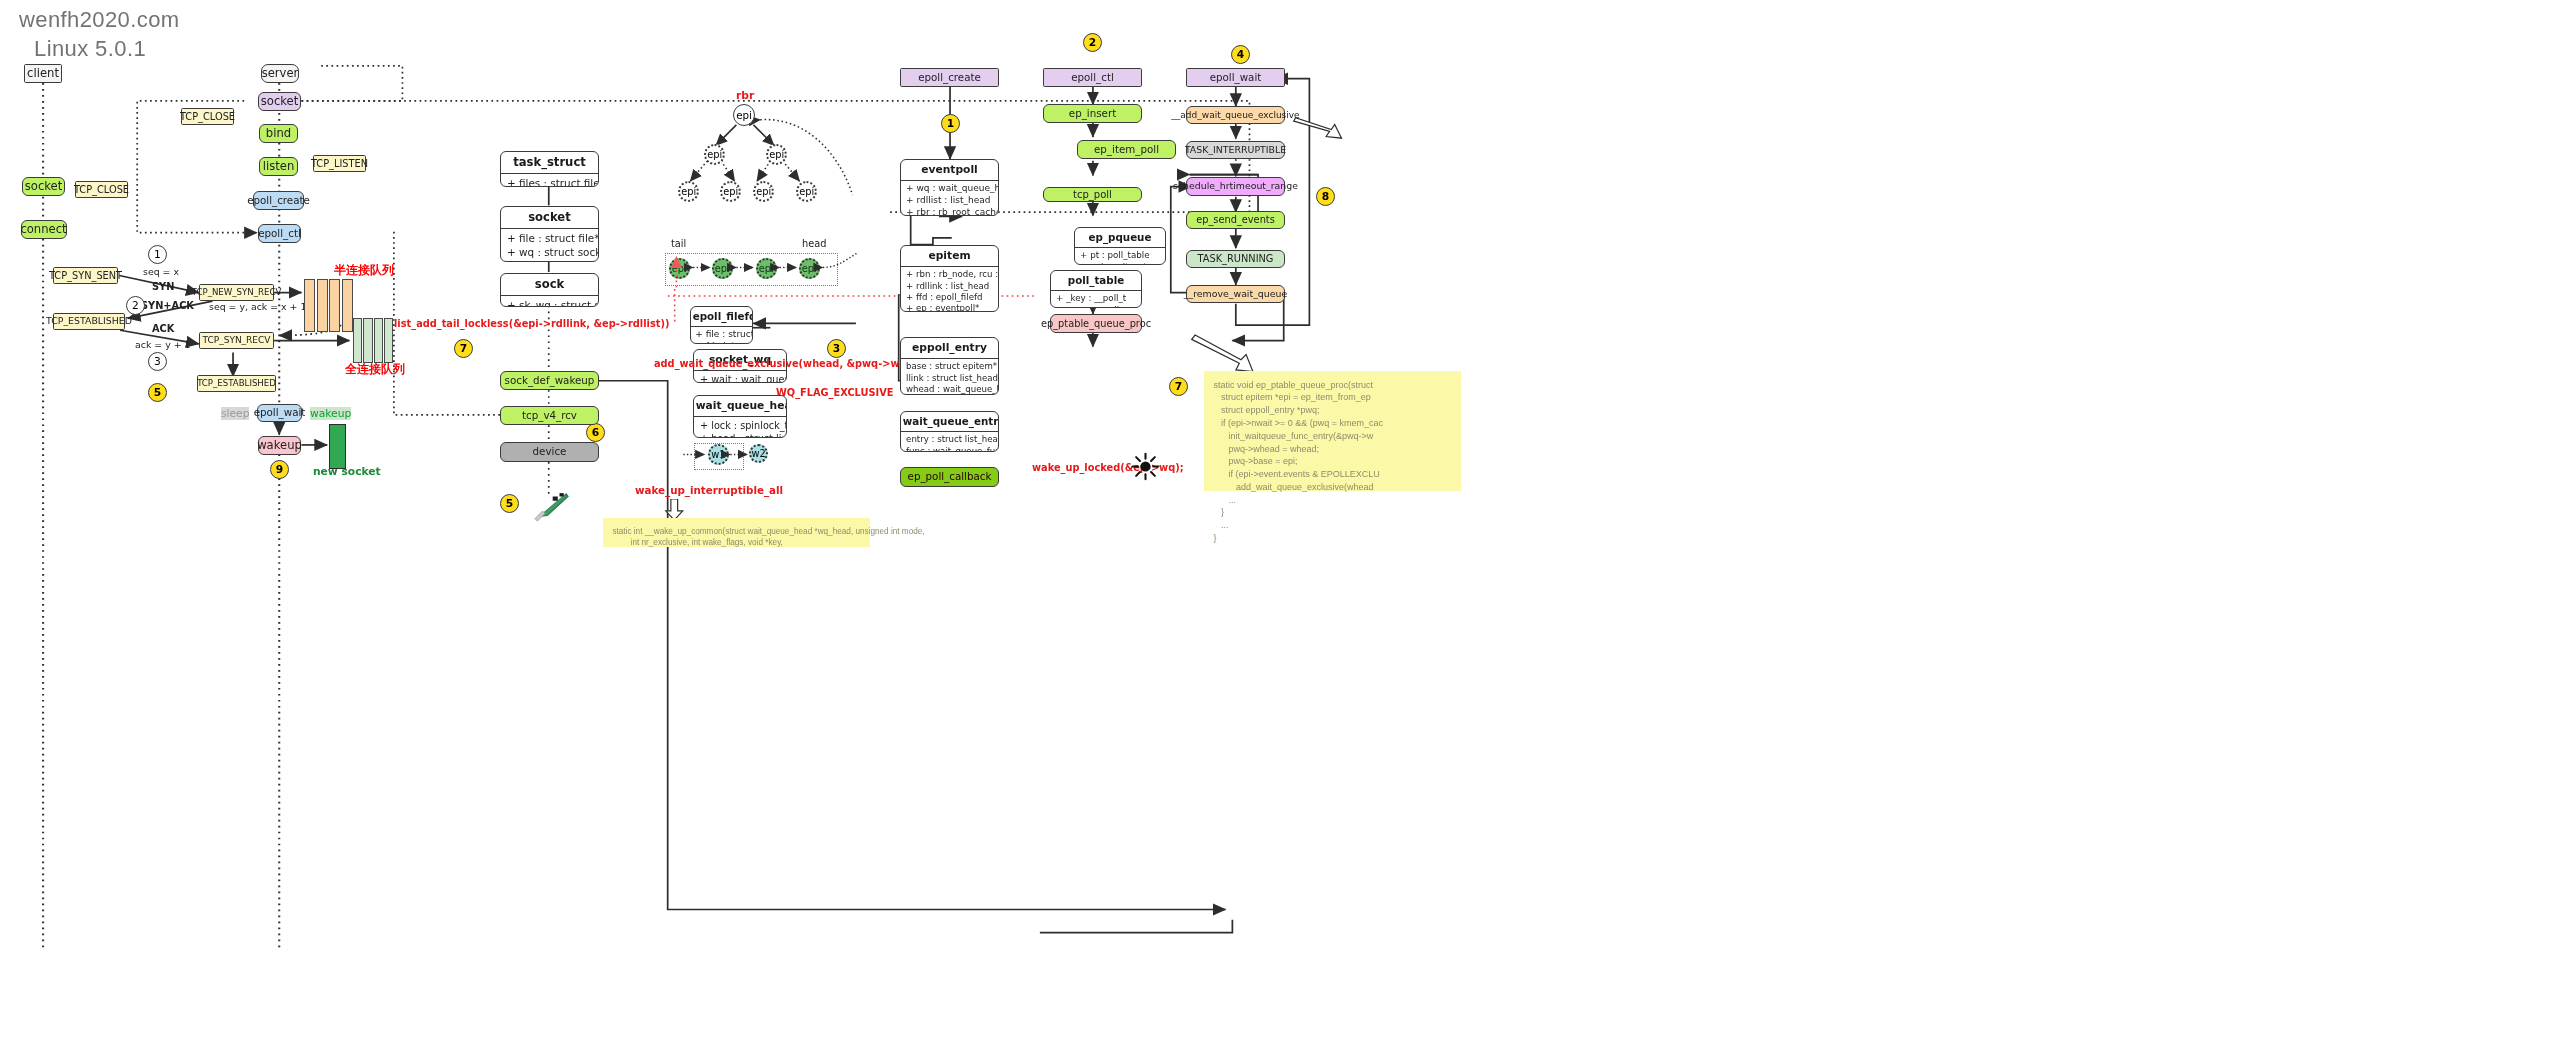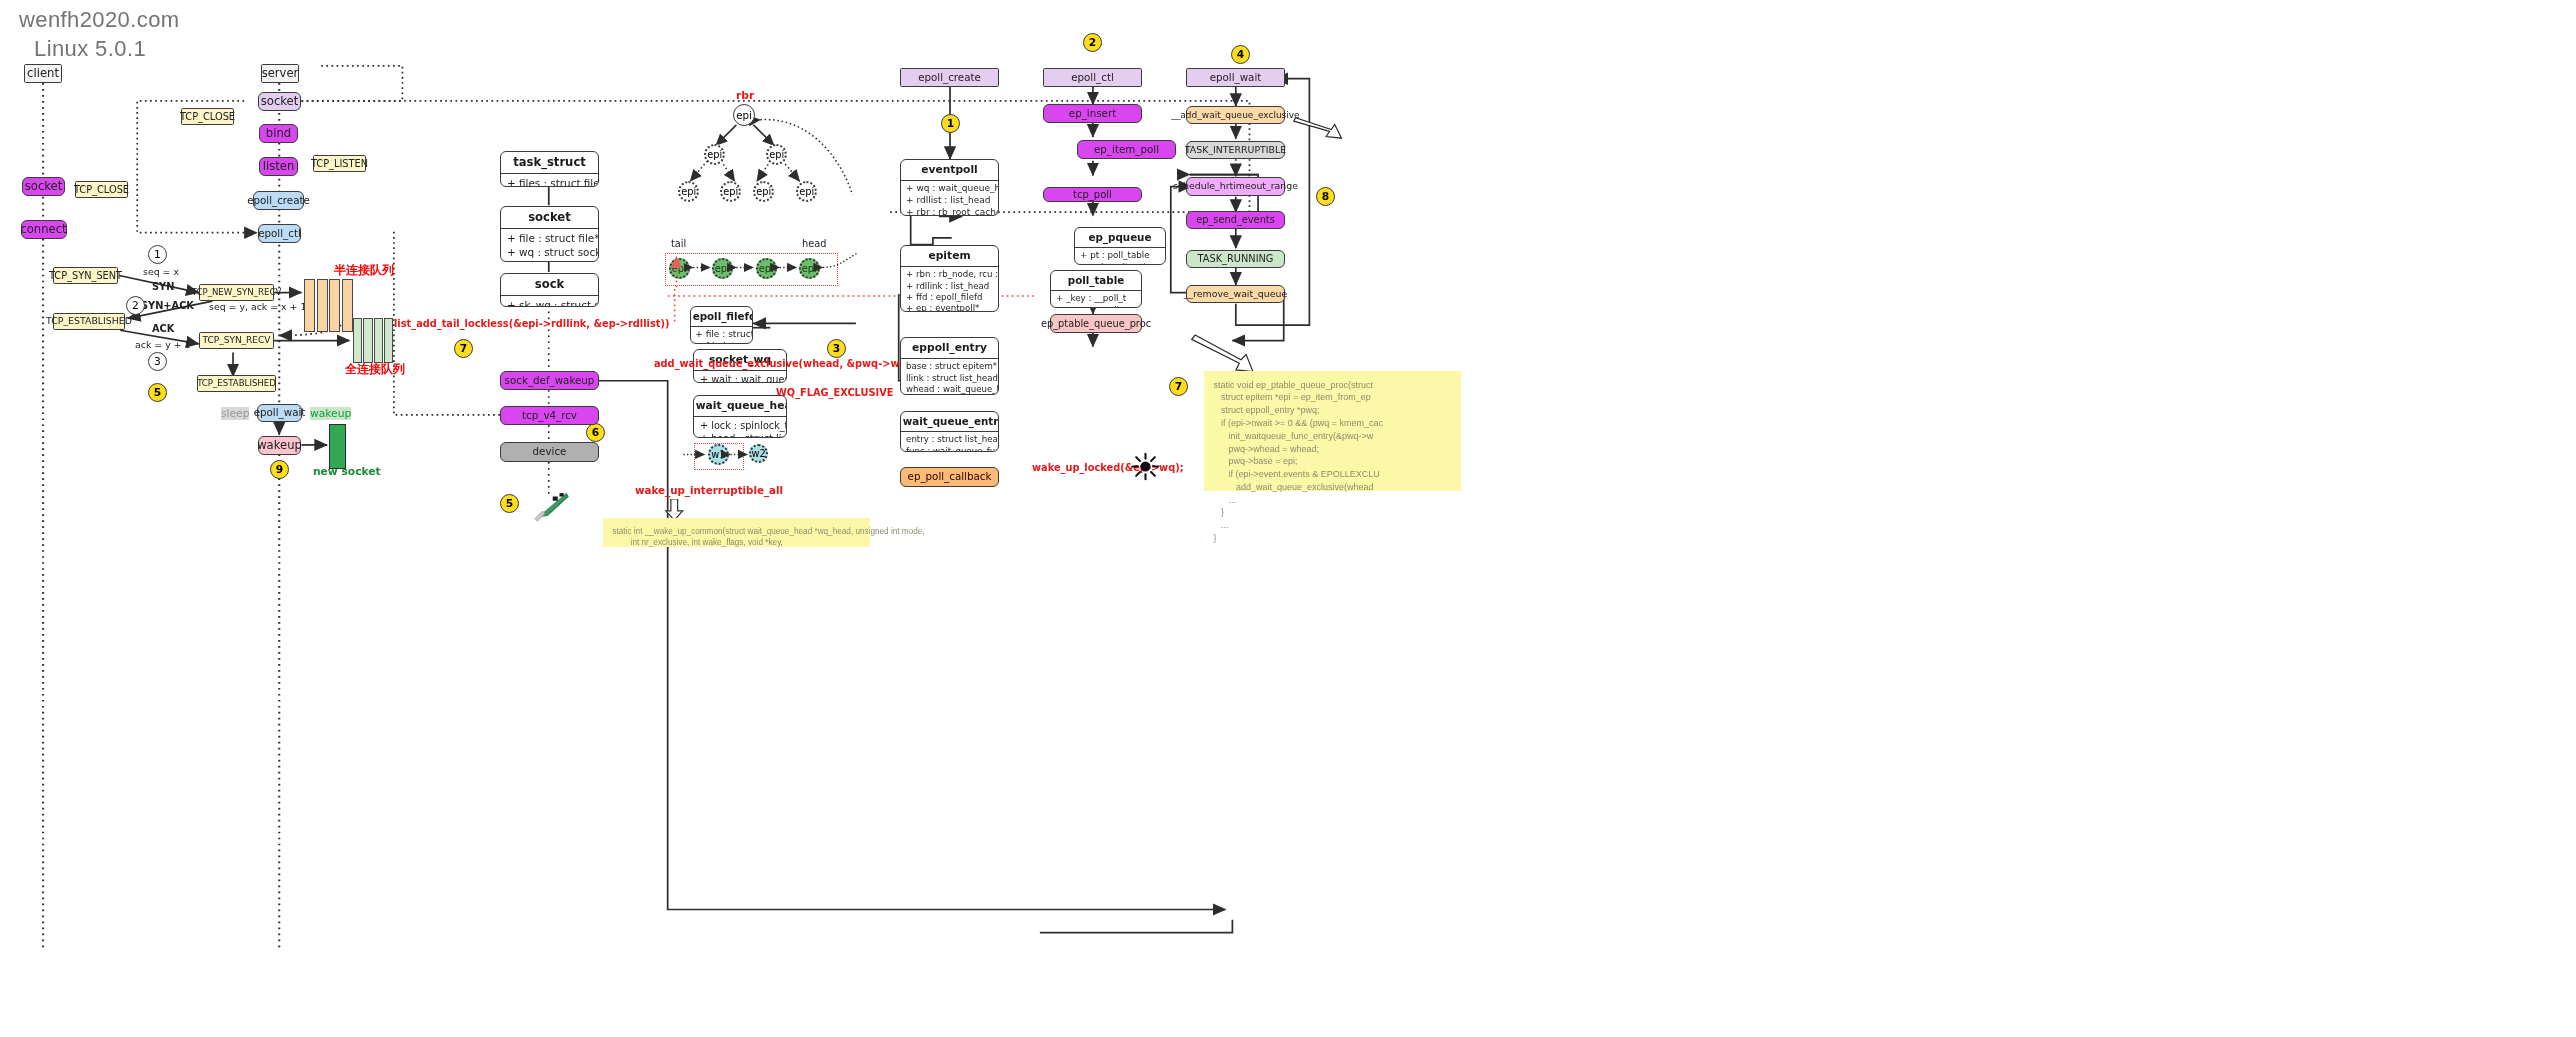--- a/index.html
+++ b/index.html
@@ -3,29 +3,29 @@
 <meta charset="utf-8">
 <style>
   html,body{margin:0;padding:0;background:#fff;}
   body{width:2576px;height:1037px;position:relative;font-family:"DejaVu Sans","Liberation Sans",sans-serif;overflow:hidden;}
   #stage{position:absolute;left:0;top:0;width:2576px;height:1037px;}
   svg#wires{position:absolute;left:0;top:0;width:2576px;height:1037px;pointer-events:none;}
 
   .watermark{position:absolute;color:#737373;font-size:22px;font-family:Liberation Sans, sans-serif;letter-spacing:0.4px;}
 
   .node{position:absolute;box-sizing:border-box;border:1.9px solid #3b3b3b;border-radius:6px;
-        background:#d946ef;display:flex;align-items:center;justify-content:center;
+        background:#bef264;display:flex;align-items:center;justify-content:center;
         font-size:11.6px;color:#222;text-align:center;line-height:1.15;}
   .node.sq{border-radius:1.7px;}
   .yellowbox{background:#fdf6c8;border:1.7px solid #3b3b3b;border-radius:1.7px;}
   .purple{background:#e3cef0;}
   .blue{background:#bcdcf5;}
   .pink{background:#fac5cf;}
   .pinkred{background:#f9c6c6;}
-  .red{background:#fdba74;}
+  .red{background:#84cc16;}
   .orange{background:#fbd9a8;}
   .gray{background:#d8d8d8;}
   .grayd{background:#b0b0b0;}
   .green{background:#cbe6c8;}
   .cyan{background:#f0abfc;}
   .lightgray{background:#f4f4f4;}
 
   
   .struct{position:absolute;box-sizing:border-box;border:1.9px solid #3b3b3b;border-radius:6px;background:#fff;overflow:hidden;}
   .struct .st-title{font-size:11.6px;font-weight:bold;text-align:center;padding:3.4px 1.7px 3.4px;color:#1a1a1a;border-bottom:1.7px solid #3b3b3b;}
@@ -157,21 +157,21 @@
   <div class="watermark" style="left:19px;top:6.8px;">wenfh2020.com</div>
   <div class="watermark" style="left:34px;top:36px;">Linux 5.0.1</div>
 
   <div class="node sq lightgray" style="left:24px;top:64px;width:38px;height:19px;">client</div>
   <div class="node" style="left:22px;top:177px;width:43px;height:19px;">socket</div>
   <div class="node" style="left:20.5px;top:220px;width:46px;height:19px;">connect</div>
   <div class="node sq yellowbox" style="left:75px;top:181px;width:53px;height:17px;font-size:9.8px;">TCP_CLOSE</div>
   <div class="node sq yellowbox" style="left:53px;top:267px;width:65px;height:17px;font-size:9.8px;">TCP_SYN_SENT</div>
   <div class="node sq yellowbox" style="left:53px;top:313px;width:72px;height:17px;font-size:9.4px;">TCP_ESTABLISHED</div>
 
-  <div class="node sq lightgray" style="left:261px;top:64px;width:38px;height:19px;">server</div>
+  <div class="node sq lightgray" style="left:261px;top:64px;width:38px;height:19px;border-radius:7px;">server</div>
   <div class="node purple" style="left:258px;top:92px;width:43px;height:19px;">socket</div>
   <div class="node" style="left:259px;top:124px;width:39px;height:19px;">bind</div>
   <div class="node" style="left:259px;top:157px;width:39px;height:19px;">listen</div>
   <div class="node blue" style="left:253px;top:191px;width:51px;height:19px;font-size:10.3px;">epoll_create</div>
   <div class="node blue" style="left:258px;top:224px;width:43px;height:19px;font-size:10.3px;">epoll_ctl</div>
   <div class="node blue" style="left:257px;top:404px;width:45px;height:18px;font-size:10.3px;">epoll_wait</div>
   <div class="node pink" style="left:258px;top:436px;width:43px;height:19px;">wakeup</div>
   <div class="node sq yellowbox" style="left:181px;top:108px;width:53px;height:17px;font-size:9.8px;">TCP_CLOSE</div>
   <div class="node sq yellowbox" style="left:313px;top:155px;width:53px;height:17px;font-size:9.8px;">TCP_LISTEN</div>
   <div class="lbl gray" style="left:221px;top:407px;">sleep</div>

